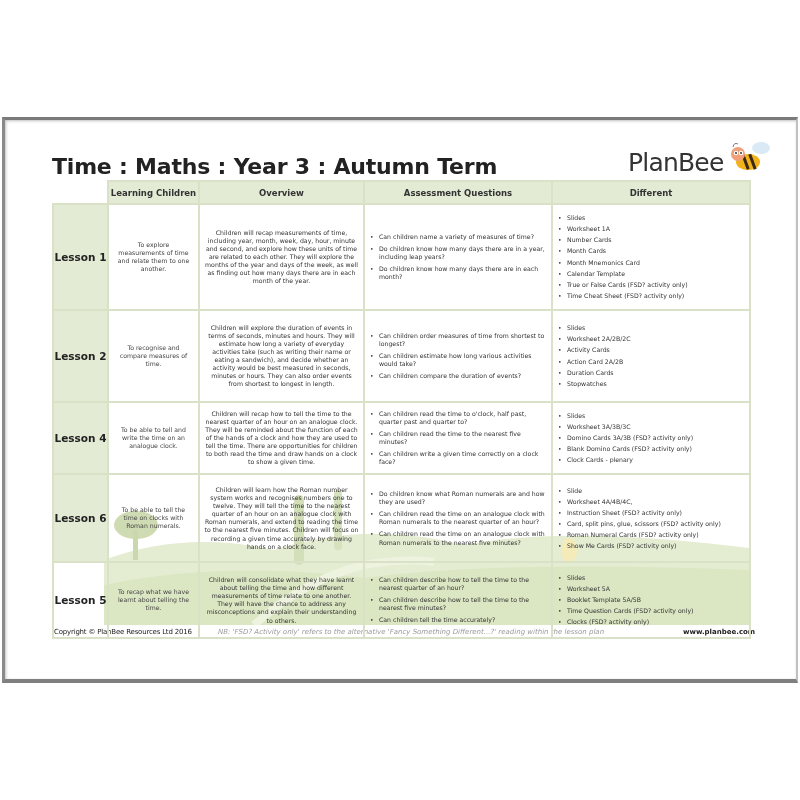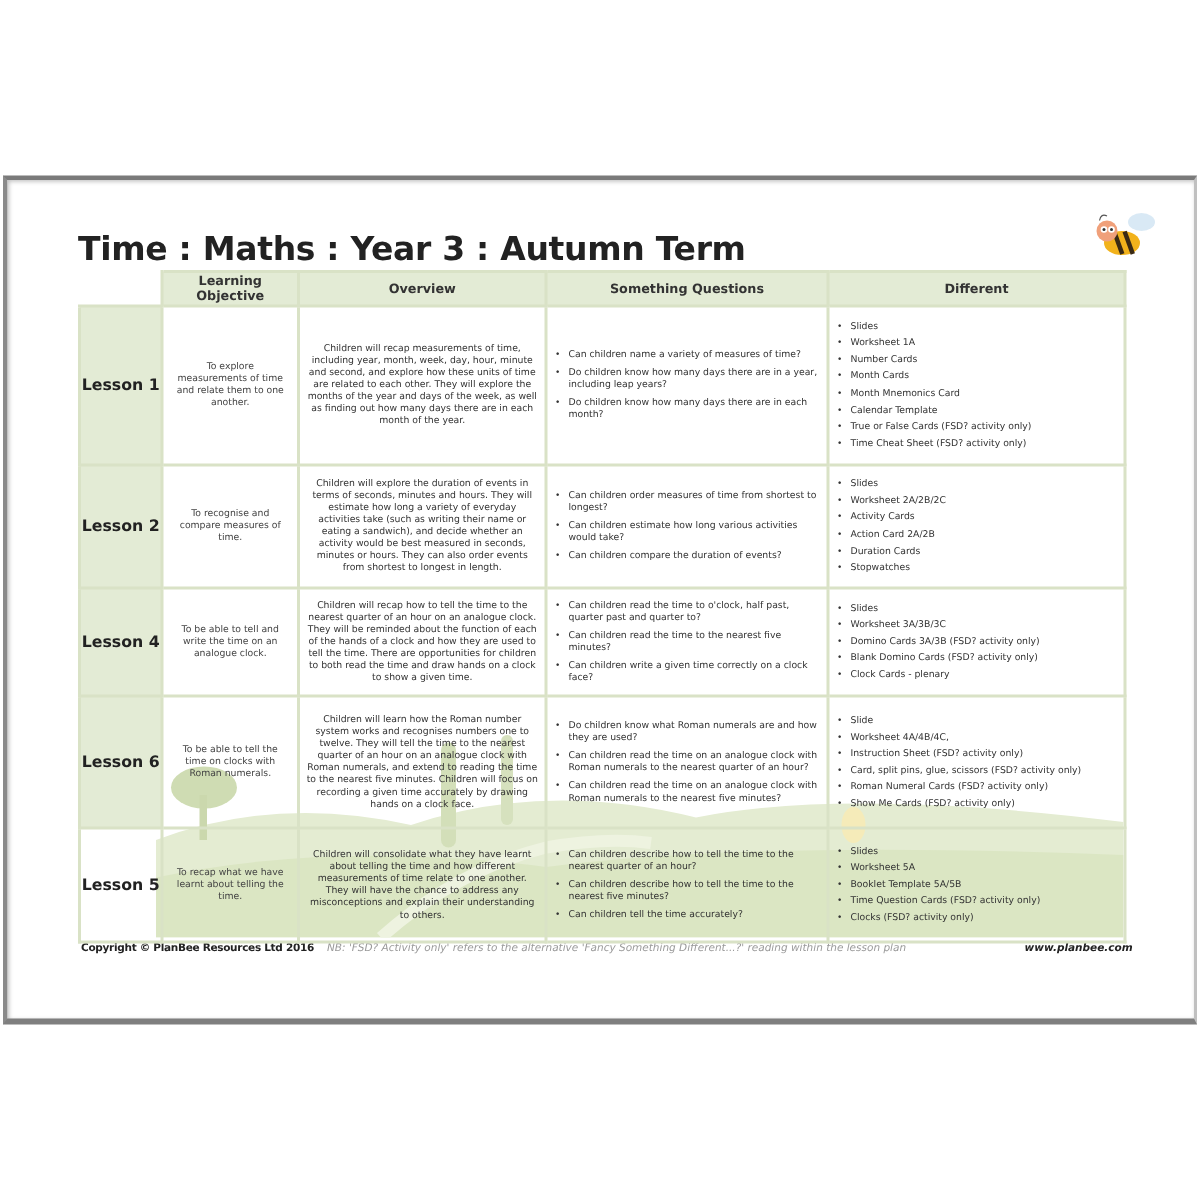--- a/index.html
+++ b/index.html
@@ -58,32 +58,33 @@
 
     .bg-scene {
       position: absolute; left: 104px; top: 490px; width: 645px; height: 135px;
       pointer-events: none; z-index: 0;
     }
     table.plan { z-index: 1; }
     tr.faded td { background-color: rgba(255,255,255,0.0); }
     td.transparent { background: transparent; }
 
     .footer { position: absolute; top: 628px; font-size: 7px; white-space: nowrap; }
-    .copyright { left: 54px; font-weight: bold; color: #222; letter-spacing: -0.2px; }
+    .copyright { left: 54px; font-weight: normal; color: #222; letter-spacing: -0.2px; }
     .note { left: 218px; font-style: italic; color: #9a9a9a; font-size: 7px; }
-    .site { left: 683px; font-weight: bold; color: #222; font-style: italic; }
+    .site { left: 683px; font-weight: bold; color: #222; }
   </style>
 </head>
 <body>
 
 <div class="sheet"></div>
 
 <h1 class="title">Time : Maths : Year 3 : Autumn Term</h1>
 
 <div class="logo">
+  <span class="logo-text">PlanBee</span>
   <svg class="bee" viewBox="0 0 46 34">
     <ellipse cx="35" cy="8" rx="9" ry="6" fill="#cfe4f3" opacity="0.8"></ellipse>
     <ellipse cx="22" cy="22" rx="12" ry="8" fill="#f2b21b"></ellipse>
     <rect x="18" y="14" width="3" height="16" fill="#3a2a14" transform="rotate(-20 19 22)"></rect>
     <rect x="25" y="14" width="3" height="16" fill="#3a2a14" transform="rotate(-20 26 22)"></rect>
     <circle cx="12" cy="14" r="7" fill="#f0a07a"></circle>
     <circle cx="10" cy="13" r="2.2" fill="#fff"></circle>
     <circle cx="15" cy="13" r="2.2" fill="#fff"></circle>
     <circle cx="10" cy="13" r="1" fill="#333"></circle>
     <circle cx="15" cy="13" r="1" fill="#333"></circle>
@@ -107,23 +108,23 @@
   <colgroup>
     <col style="width:55px">
     <col style="width:91px">
     <col style="width:165px">
     <col style="width:188px">
     <col style="width:198px">
   </colgroup>
   <thead>
     <tr>
       <th class="hdr corner"></th>
-      <th class="hdr">Learning Objective</th>
+      <th class="hdr">Learning Children</th>
       <th class="hdr">Overview</th>
-      <th class="hdr">Something Questions</th>
+      <th class="hdr">Assessment Questions</th>
       <th class="hdr">Different</th>
     </tr>
   </thead>
   <tbody>
 
     <tr style="height:106px">
       <td class="lesson">Lesson 1</td>
       <td class="obj">To explore measurements of time and relate them to one another.</td>
       <td class="ovr">Children will recap measurements of time, including year, month, week, day, hour, minute and second, and explore how these units of time are related to each other. They will explore the months of the year and days of the week, as well as finding out how many days there are in each month of the year.</td>
       <td class="aq">
@@ -140,21 +141,21 @@
           <li>Number Cards</li>
           <li>Month Cards</li>
           <li>Month Mnemonics Card</li>
           <li>Calendar Template</li>
           <li>True or False Cards (FSD? activity only)</li>
           <li>Time Cheat Sheet (FSD? activity only)</li>
         </ul>
       </td>
     </tr>
 
-    <tr style="height:82px">
+    <tr style="height:92px">
       <td class="lesson">Lesson 2</td>
       <td class="obj">To recognise and compare measures of time.</td>
       <td class="ovr">Children will explore the duration of events in terms of seconds, minutes and hours. They will estimate how long a variety of everyday activities take (such as writing their name or eating a sandwich), and decide whether an activity would be best measured in seconds, minutes or hours. They can also order events from shortest to longest in length.</td>
       <td class="aq">
         <ul class="bul">
           <li>Can children order measures of time from shortest to longest?</li>
           <li>Can children estimate how long various activities would take?</li>
           <li>Can children compare the duration of events?</li>
         </ul>
       </td>

